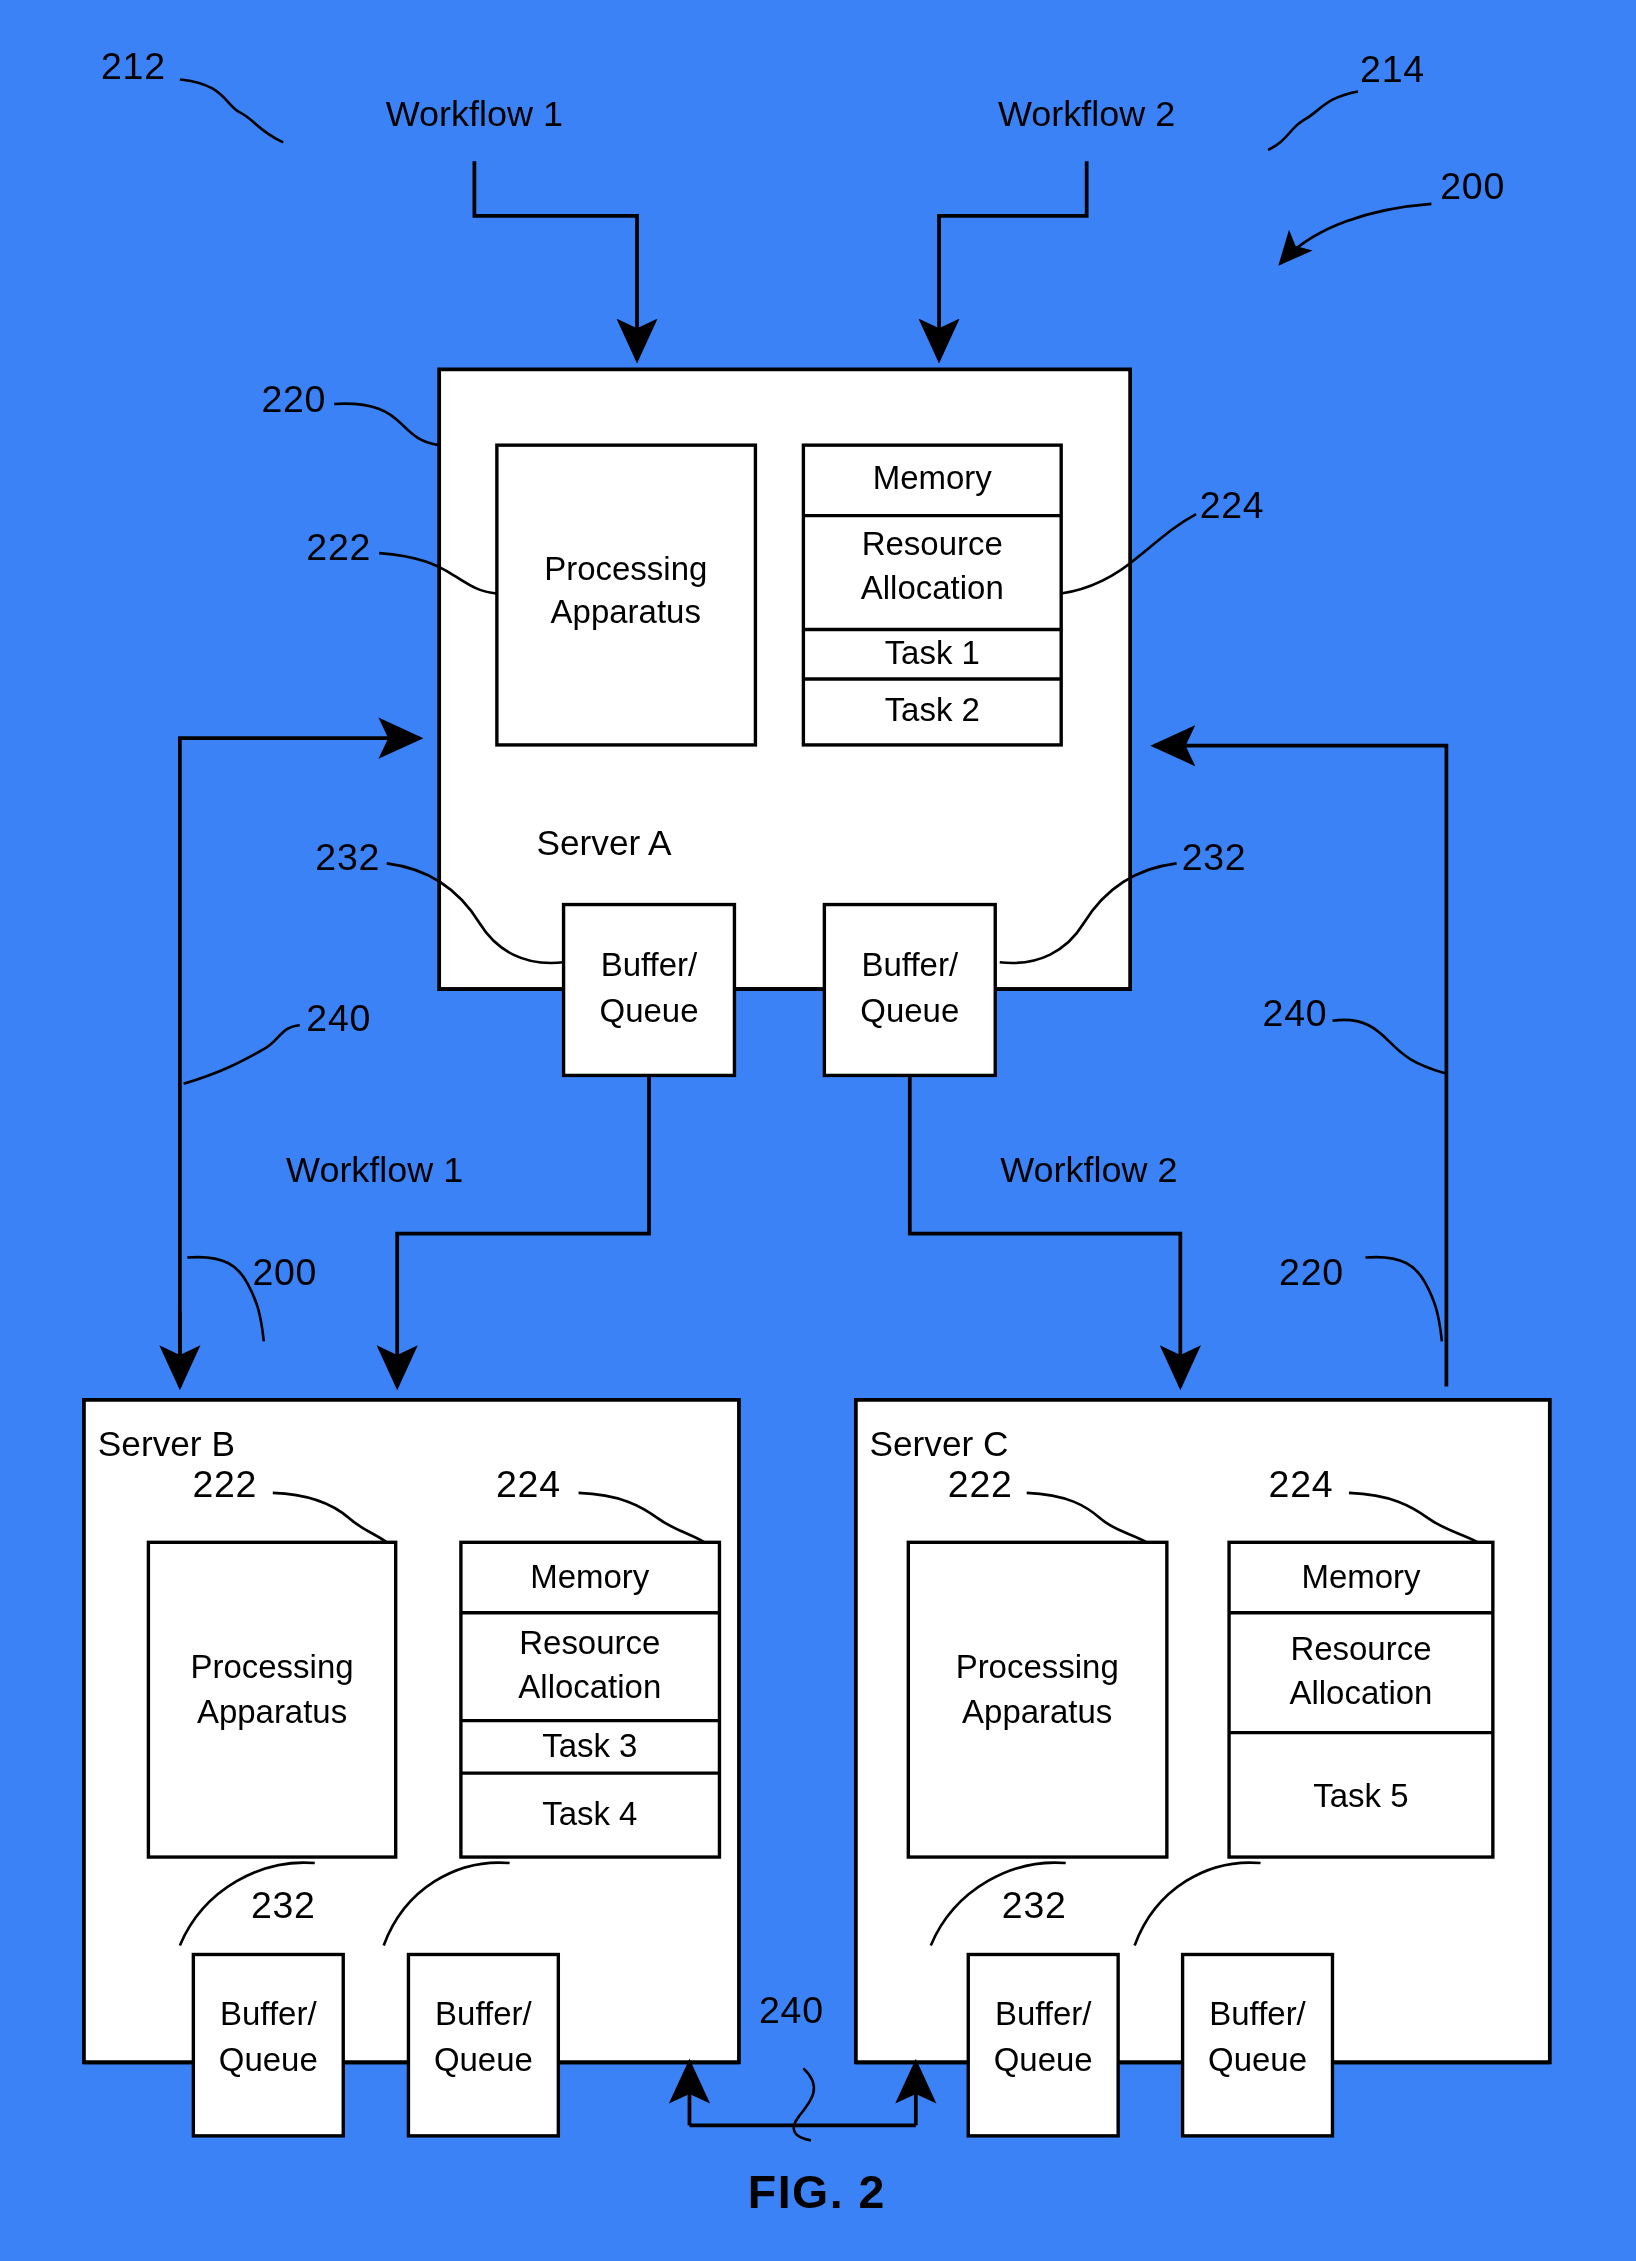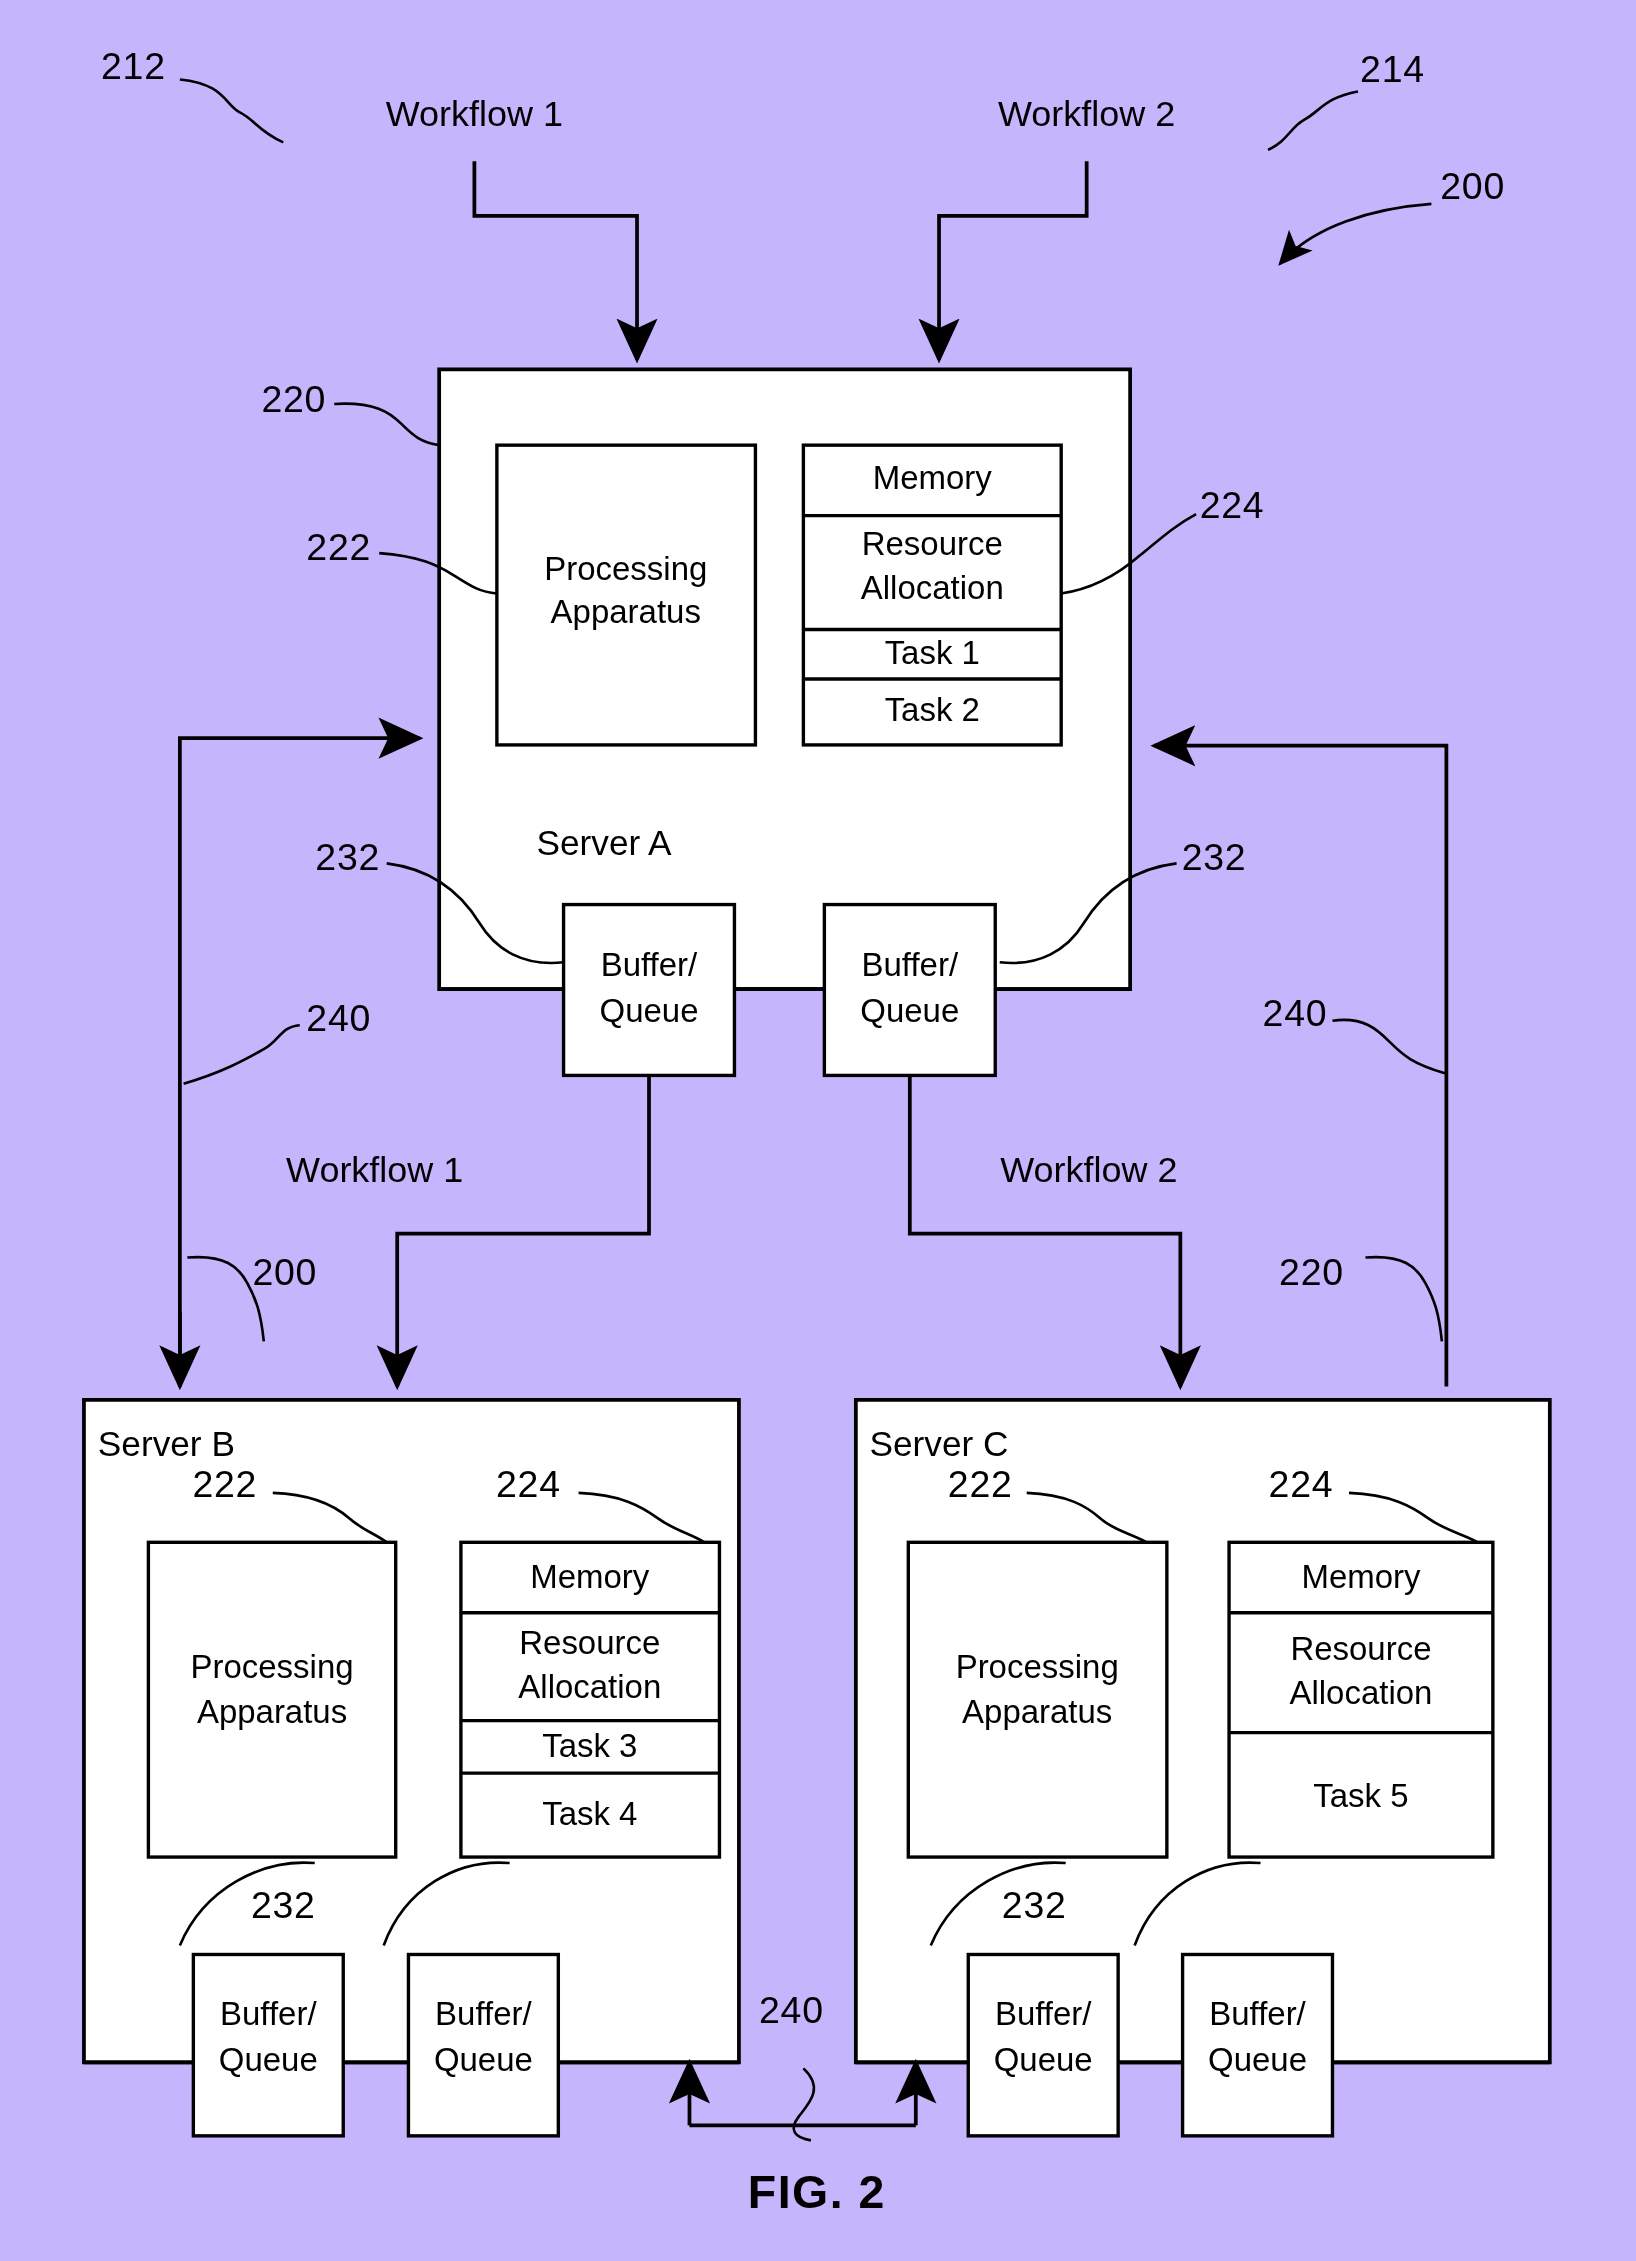--- a/index.html
+++ b/index.html
@@ -10,21 +10,21 @@
   body {
     width: 1636px;
     height: 2261px;
     font-family: "Liberation Sans", sans-serif;
     overflow: hidden;
   }
   #figure-root {
     position: relative;
     width: 1636px;
     height: 2261px;
-    background: #c4b5fd;
+    background: #3b82f6;
   }
   svg.diagram {
     position: absolute;
     top: 0;
     left: 0;
     width: 1636px;
     height: 2261px;
   }
   .ln {
     stroke: #000000;

